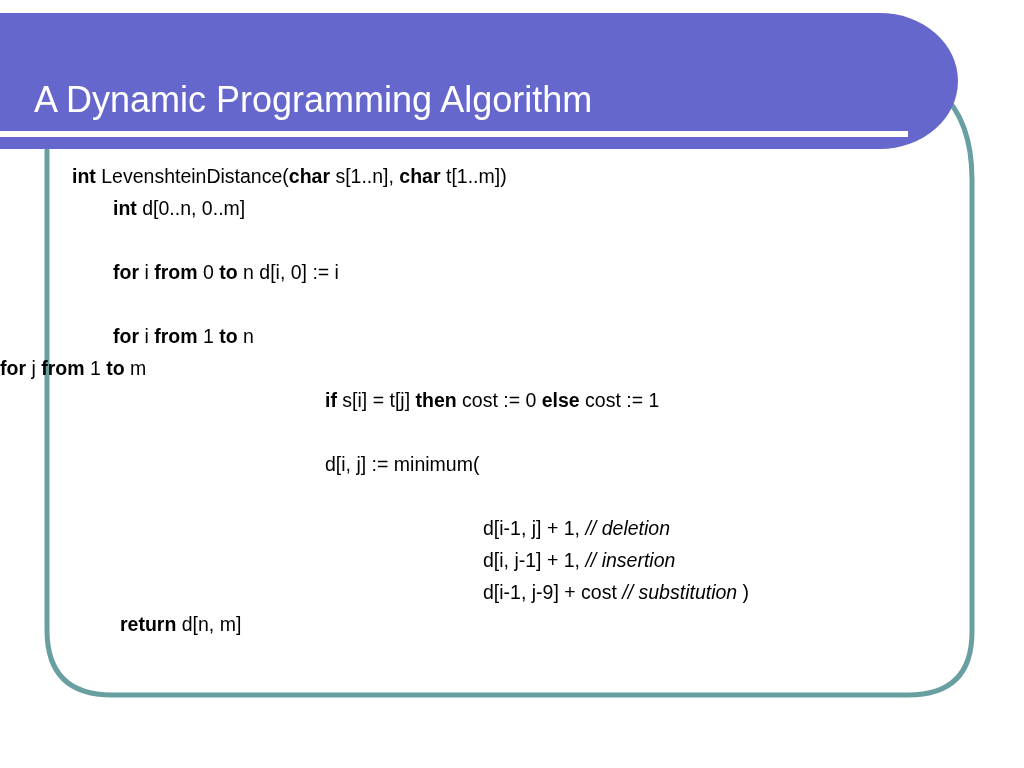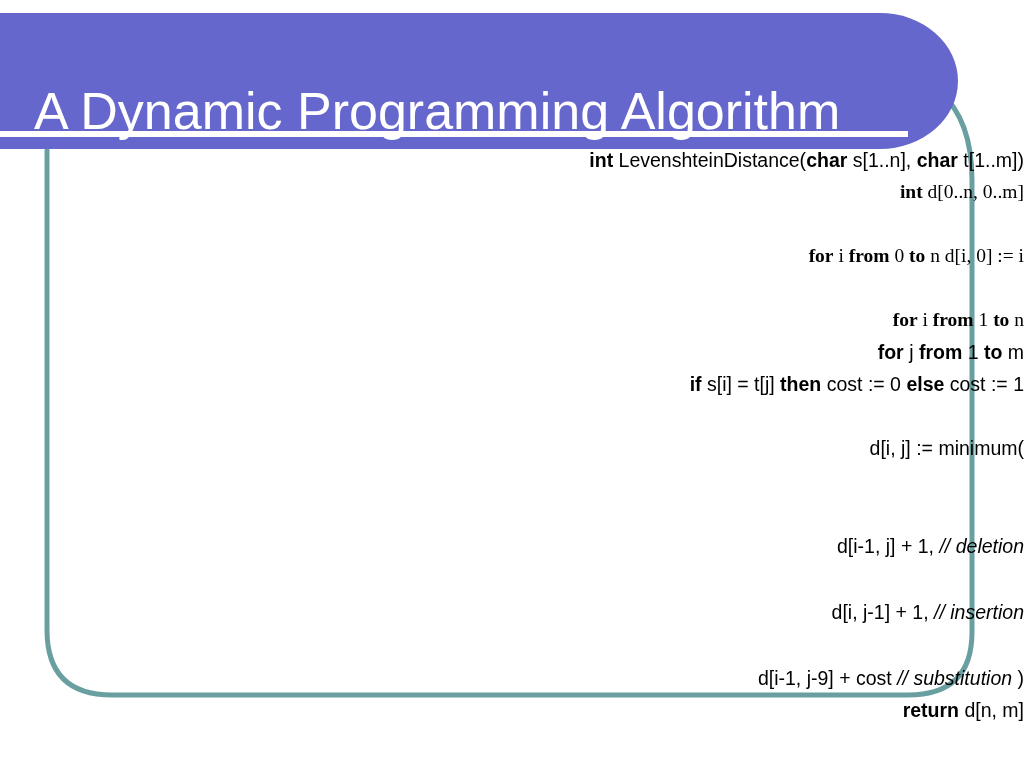--- a/index.html
+++ b/index.html
@@ -54,53 +54,52 @@
     background: #ffffff;
     z-index: 6;
   }
   .title-text {
     position: absolute;
     left: 34px;
     top: 40px;
     width: 880px;
     height: 72px;
     color: #ffffff;
-    font-size: 52px;
+    font-size: 36px;
     line-height: 72px;
     letter-spacing: 0px;
     white-space: nowrap;
     z-index: 7;
     font-weight: normal;
   }
 
   
   .code-body {
     position: absolute;
     left: 0px;
-    top: 144px;
+    top: 160px;
     width: 1024px;
     z-index: 4;
-    text-align: right;
   }
   .code-line {
     position: relative;
     height: 32px;
     line-height: 32px;
     font-size: 19.5px;
     color: #000000;
     white-space: nowrap;
   }
   .code-line.blank { height: 32px; }
 
   
   .ind0 { padding-left: 72px; }
-  .ind1 { padding-left: 78px; font-family: Liberation Serif, serif; }
+  .ind1 { padding-left: 113px; }
   .ind2 { }
   .ind3 { padding-left: 277px; margin-left: 48px; }
-  .ind4 { padding-left: 483px; margin-top: 34px; }
+  .ind4 { padding-left: 483px; }
   .ind-ret { padding-left: 120px; }
 
   .kw { font-weight: bold; }
   .cm { font-style: italic; }
 </style>
 </head>
 <body>
 
 <div id="slide">
 

